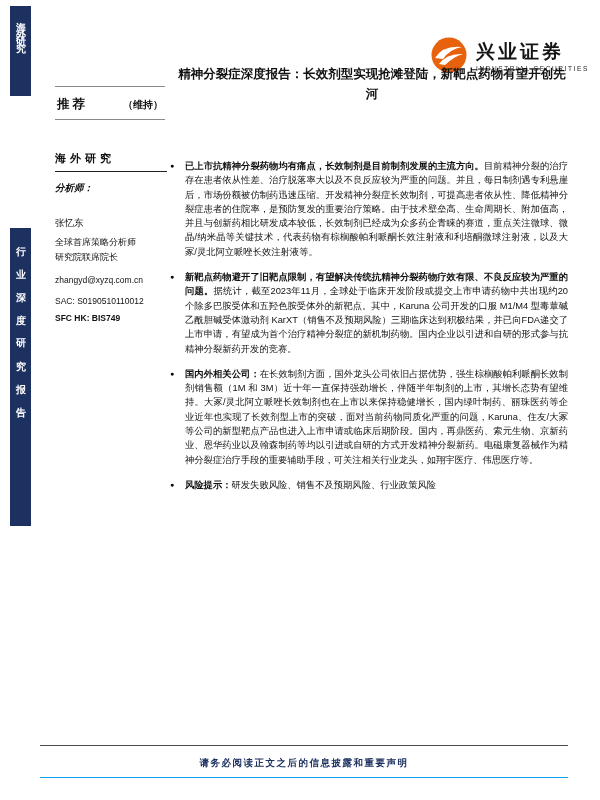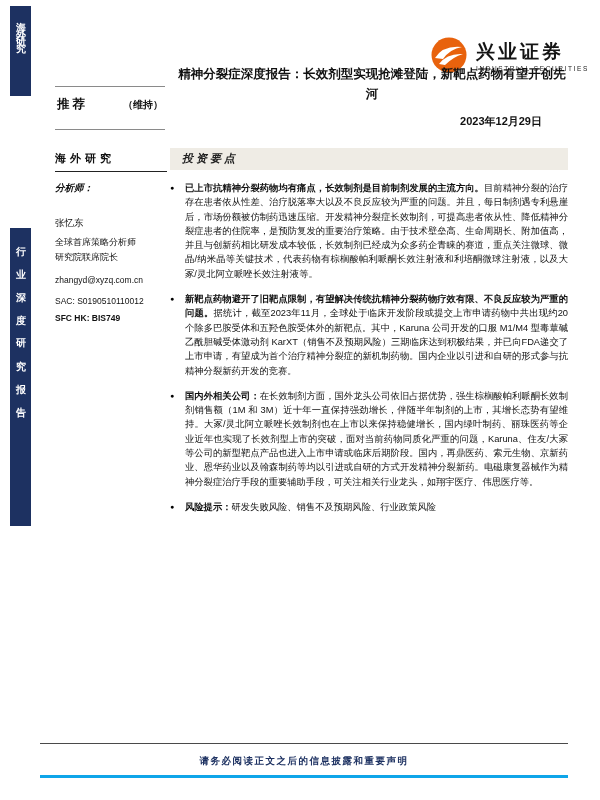--- a/index.html
+++ b/index.html
@@ -24,21 +24,21 @@
 
   .logo { position:absolute; left:430px; top:24px; display:flex; align-items:center; gap:8px;margin-top:12px; }
   .logo-badge { flex:none; }
   .logo-text-cn { font-family:"Liberation Serif","DejaVu Serif",serif; font-size:19px;
                   font-weight:bold; letter-spacing:3px; color:#141414; line-height:1; }
   .logo-text-en { font-size:6.5px; letter-spacing:1.6px; color:#222; margin-top:4px; }
 
   
   .rating-box { position:absolute; left:55px; top:86px; width:110px;
                 border-top:1px solid #8a8a8a; border-bottom:1px solid #8a8a8a;
-                padding:9px 2px 16px; display:flex; justify-content:space-between;
+                padding:9px 2px 6px; display:flex; justify-content:space-between;
                 align-items:baseline; }
   .rating-label { font-size:12.5px; font-weight:bold; letter-spacing:3px; }
   .rating-status { font-size:10px; font-weight:bold; }
 
   
   .title-block { position:absolute; left:176px; top:64px; width:392px; }
   .report-title { font-size:12.5px; font-weight:bold; text-align:center; line-height:1.6; }
   .report-date { font-size:11px; font-weight:bold; text-align:right; padding-right:26px;
                  margin-top:10px; }
 
@@ -57,21 +57,21 @@
   .points { position:absolute; left:170px; top:148px; width:398px; }
   .points-header { font-size:11px; font-weight:bold; font-style:italic; letter-spacing:3px;
                    background:#efece5; padding:3px 0 4px 12px; color:#222; }
   .bullet { display:flex; margin-top:11px; }
   .bullet-marker { flex:none; width:15px; font-size:7px; padding-top:3px; color:#000; }
   .bullet-text { flex:1; font-size:9.3px; line-height:14.3px; text-align:justify; }
   .lead { font-weight:bold; }
 
   
   .footer { position:absolute; left:40px; width:528px; bottom:22px;
-            border-top:1px solid #4a4a4a; border-bottom:3px solid #0ea5e9;
+            border-top:1px solid #4a4a4a; border-bottom:1px solid #0ea5e9;
             padding:6px 0 7px; text-align:center; }
   .footer-text { font-size:9.5px; font-weight:bold; color:#1d3161; letter-spacing:1.5px; }
 </style>
 </head>
 <body>
 
 <div class="page">
 
   <div class="bar bar-top">
     <span>海外研究</span>
@@ -95,36 +95,34 @@
     </span>
   </div>
 
   <div class="rating-box">
     <span class="rating-label">推荐</span>
     <span class="rating-status">（维持）</span>
   </div>
 
   <div class="title-block">
     <div class="report-title">精神分裂症深度报告：长效剂型实现抢滩登陆，新靶点药物有望开创先河</div>
-    <div class="report-date">2023年12月29日</div>
   </div>
 
   <aside class="analyst-panel">
     <div class="panel-title">海外研究</div>
     <div class="analyst-label">分析师：</div>
     <div class="analyst-name">张忆东</div>
     <div class="analyst-title">全球首席策略分析师</div>
     <div class="analyst-title">研究院联席院长</div>
     <div class="email">zhangyd@xyzq.com.cn</div>
     <div class="sac">SAC: S0190510110012</div>
     <div class="sfc">SFC HK: BIS749</div>
   </aside>
 
   <main class="points">
-    <div class="points-header">投资要点</div>
 
 
     <div class="bullet">
       <span class="bullet-marker">●</span>
       <p class="bullet-text"><span class="lead">已上市抗精神分裂药物均有痛点，长效制剂是目前制剂发展的主流方向。</span><span>目前精神分裂的治疗存在患者依从性差、治疗脱落率大以及不良反应较为严重的问题。并且，每日制剂遇专利悬崖后，市场份额被仿制药迅速压缩。开发精神分裂症长效制剂，可提高患者依从性、降低精神分裂症患者的住院率，是预防复发的重要治疗策略。由于技术壁垒高、生命周期长、附加值高，并且与创新药相比研发成本较低，长效制剂已经成为众多药企青睐的赛道，重点关注微球、微晶/纳米晶等关键技术，代表药物有棕榈酸帕利哌酮长效注射液和利培酮微球注射液，以及大冢/灵北阿立哌唑长效注射液等。</span></p>
     </div>
 
     <div class="bullet">
       <span class="bullet-marker">●</span>
       <p class="bullet-text"><span class="lead">新靶点药物避开了旧靶点限制，有望解决传统抗精神分裂药物疗效有限、不良反应较为严重的问题。</span><span>据统计，截至2023年11月，全球处于临床开发阶段或提交上市申请药物中共出现约20个除多巴胺受体和五羟色胺受体外的新靶点。其中，Karuna 公司开发的口服 M1/M4 型毒蕈碱乙酰胆碱受体激动剂 KarXT（销售不及预期风险）三期临床达到积极结果，并已向FDA递交了上市申请，有望成为首个治疗精神分裂症的新机制药物。国内企业以引进和自研的形式参与抗精神分裂新药开发的竞赛。</span></p>

